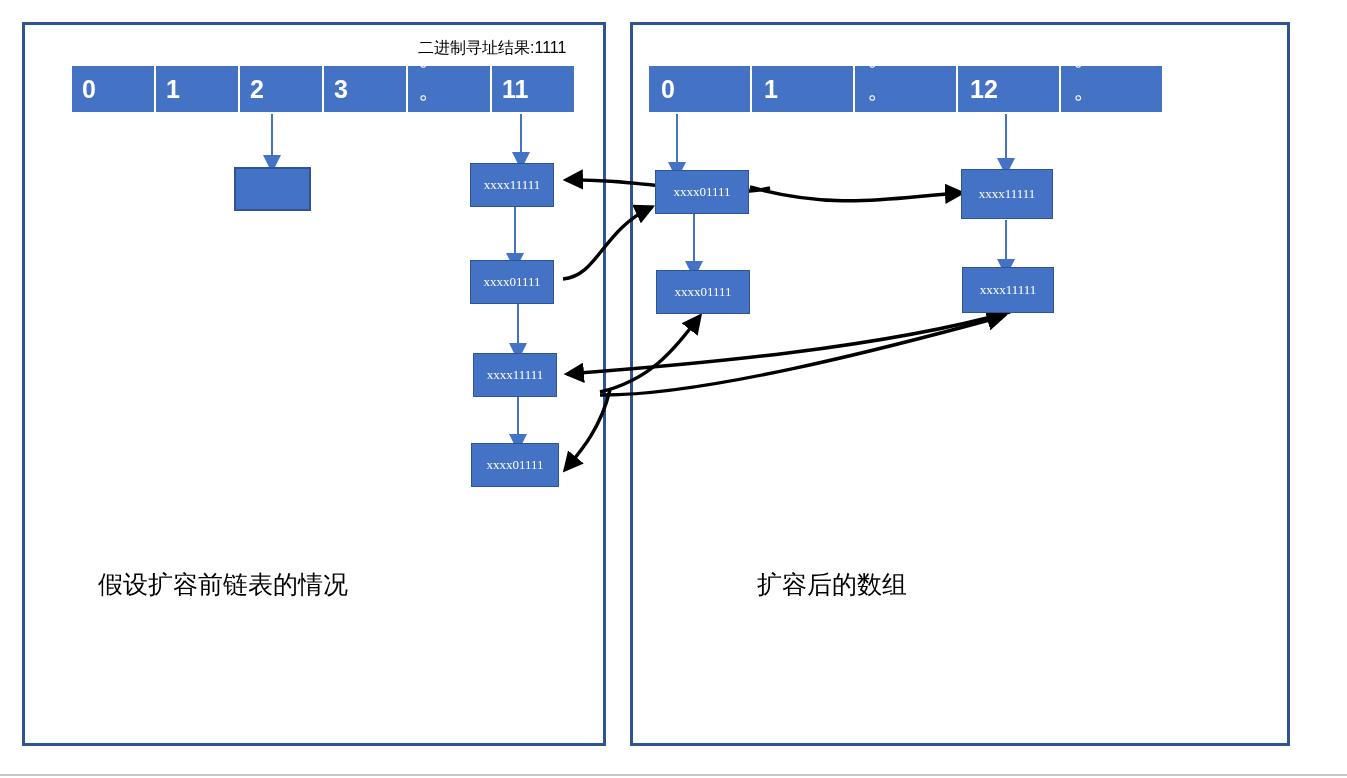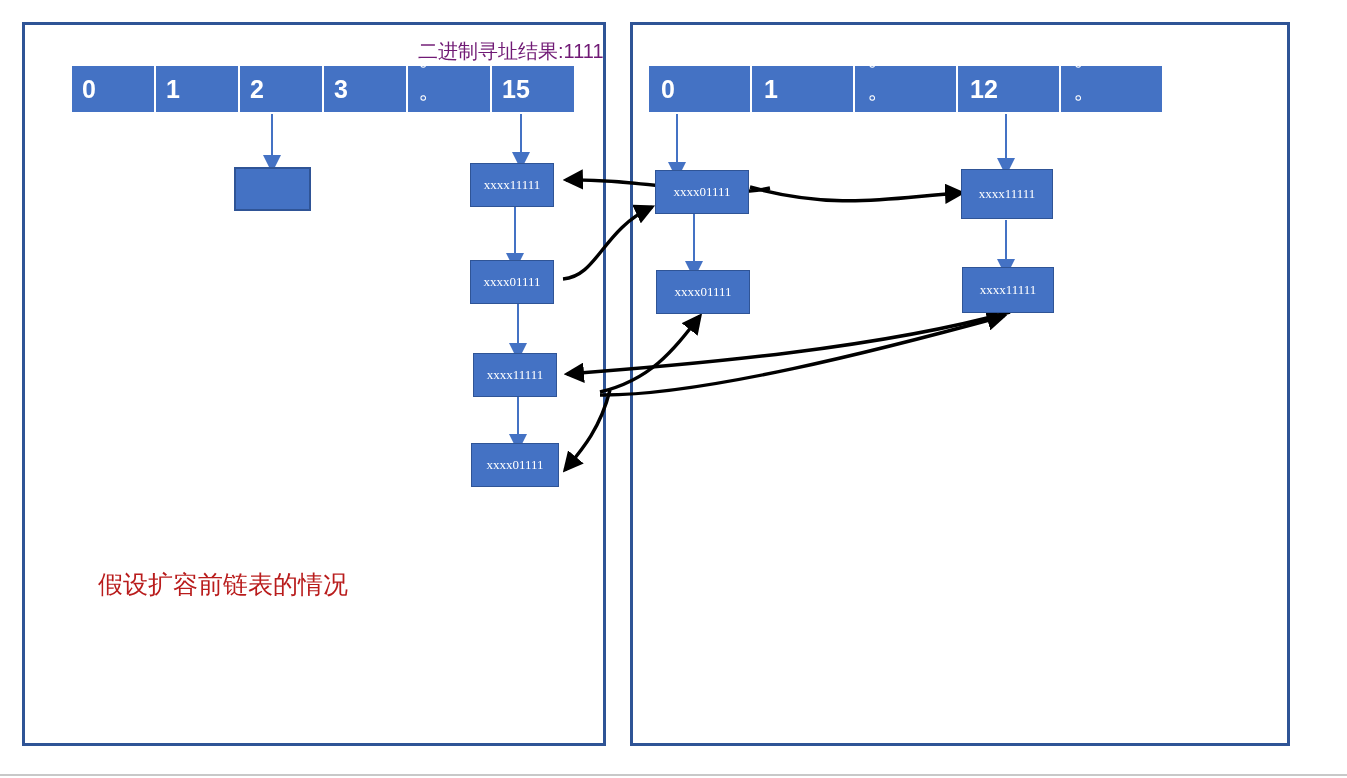--- a/index.html
+++ b/index.html
@@ -69,33 +69,33 @@
     align-items: center;
     justify-content: center;
     box-sizing: border-box;
     font-family: "Liberation Serif", "DejaVu Serif", serif;
   }
   .node.empty { border: 2px solid #2F5496; }
 
   .caption {
     position: absolute;
     font-size: 25px;
-    color: #b91c1c;
+    color: #000000;
     white-space: nowrap;
     font-family: "Liberation Sans", "DejaVu Sans", sans-serif;
   }
   #caption-left  { left: 98px;  top: 568px; }
   #caption-right { left: 757px; top: 568px; }
 
   #addr-note {
     position: absolute;
     left: 418px;
     top: 38px;
-    font-size: 20px;
-    color: #701a75;
+    font-size: 16px;
+    color: #000000;
     white-space: nowrap;
   }
 
   #bottom-rule {
     position: absolute;
     left: 0;
     top: 774px;
     width: 1347px;
     height: 2px;
     background: #c8c8c8;
@@ -110,21 +110,21 @@
   <div class="panel" id="panel-right"></div>
 
   <div id="addr-note">二进制寻址结果:1111</div>
 
   <div class="array-row" id="array-left">
     <div class="array-cell">0</div>
     <div class="array-cell">1</div>
     <div class="array-cell">2</div>
     <div class="array-cell">3</div>
     <div class="array-cell dots">。 。 。</div>
-    <div class="array-cell">15</div>
+    <div class="array-cell">11</div>
   </div>
 
   <div class="array-row" id="array-right">
     <div class="array-cell">0</div>
     <div class="array-cell">1</div>
     <div class="array-cell dots">。 。 。</div>
     <div class="array-cell">12</div>
     <div class="array-cell dots">。 。 。</div>
   </div>
 
@@ -171,15 +171,16 @@
   <div class="node" style="left:473px; top:353px; width:84px; height:44px;">xxxx11111</div>
   <div class="node" style="left:471px; top:443px; width:88px; height:44px;">xxxx01111</div>
 
   <div class="node" style="left:655px; top:170px; width:94px; height:44px;">xxxx01111</div>
   <div class="node" style="left:656px; top:270px; width:94px; height:44px;">xxxx01111</div>
 
   <div class="node" style="left:961px; top:169px; width:92px; height:50px;">xxxx11111</div>
   <div class="node" style="left:962px; top:267px; width:92px; height:46px;">xxxx11111</div>
 
   <div class="caption" id="caption-left">假设扩容前链表的情况</div>
+  <div class="caption" id="caption-right">扩容后的数组</div>
 
   <div id="bottom-rule"></div>
 </div>
 
 </body></html>

